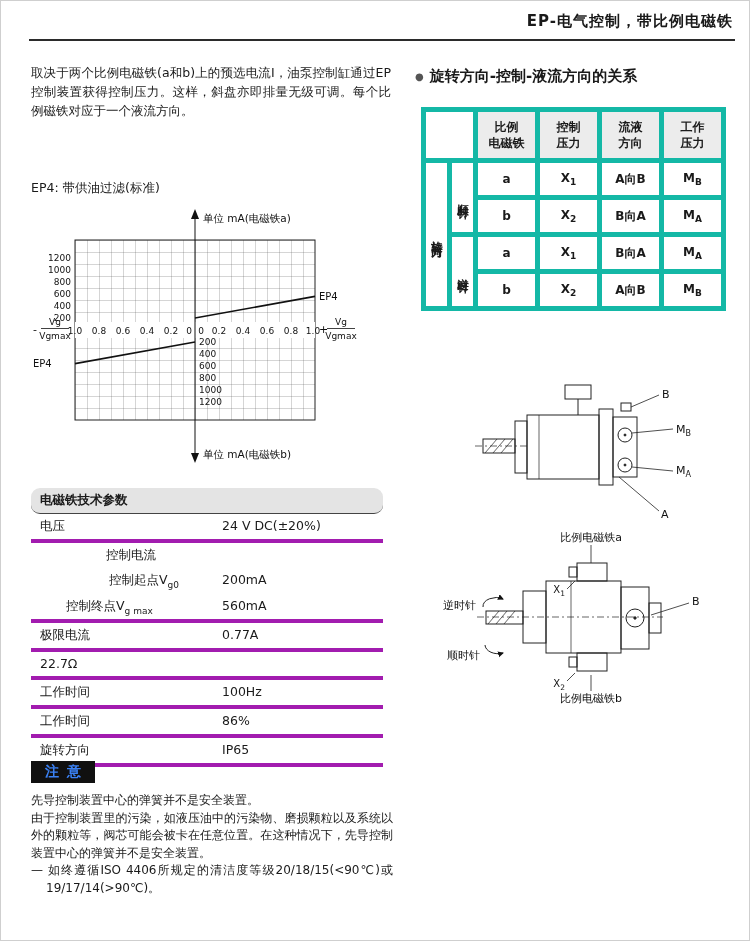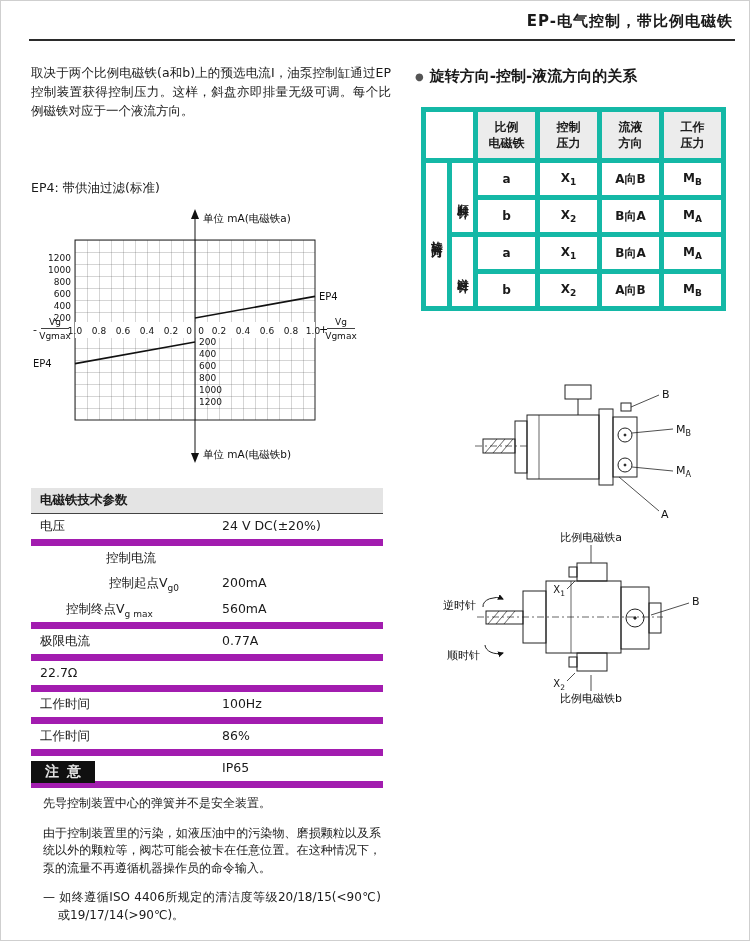--- a/index.html
+++ b/index.html
@@ -5,31 +5,31 @@
   html,body{margin:0;padding:0;background:#ffffff;}
   .page{position:relative;width:748px;height:939px;border:1px solid #cfcfcf;background:#fff;
         font-family:"DejaVu Sans",sans-serif;color:#1a1a1a;overflow:hidden;}
   .hdr-title{position:absolute;top:11px;right:16px;font-size:15px;font-weight:bold;letter-spacing:1px;}
   .hdr-rule{position:absolute;top:38px;left:28px;right:14px;height:2px;background:#2b2b2b;}
   .intro{position:absolute;top:62px;left:30px;width:360px;font-size:12.5px;line-height:19px;text-align:justify;}
   .ep4note{position:absolute;top:141px;left:30px;font-size:12.5px;margin-top:38px;}
   .chart{position:absolute;top:203px;left:26px;}
   svg text{font-family:"DejaVu Sans",sans-serif;fill:#111;}
   .params{position:absolute;top:487px;left:30px;width:352px;font-size:12.5px;}
-  .ptitle{background:#e4e4e4;font-weight:bold;padding:4px 9px;border-bottom:1px solid #444;}
-  .prow{display:flex;align-items:baseline;padding:4px 0 4px 9px;border-bottom:7px solid #a21caf;min-height:16px;}
+  .ptitle{background:#e4e4e4;font-weight:bold;padding:4px 9px;border-bottom:1px solid #444;border-radius:9px;}
+  .prow{display:flex;align-items:baseline;padding:4px 0 4px 9px;border-bottom:4px solid #a21caf;min-height:16px;}
   .prow.noline{border-bottom:none;text-align:center;}
   .plabel{width:182px;flex:none;}
   .prow.indent .plabel{padding-left:26px;width:156px;}
   .params sub,.rel sub{font-size:9px;}
   .notice{position:absolute;top:760px;left:30px;width:362px;}
-  .notice-title{display:inline-block;background:#101010;color:#e5e5e5;font-size:14px;font-weight:bold;
+  .notice-title{display:inline-block;background:#101010;color:#3b82f6;font-size:14px;font-weight:bold;
                 padding:2px 6px 2px 14px;letter-spacing:8px;}
   .notice-body{margin-top:9px;font-size:12px;line-height:17.5px;text-align:justify;}
-  .notice-body p{margin:12px;}
+  .notice-body p{margin:0;}
   .hang{padding-left:15px;text-indent:-15px;}
   .sec-title{position:absolute;top:66px;left:414px;font-size:15px;font-weight:bold;display:flex;align-items:center;gap:6px;}
   .sec-title .bullet{font-size:10px;color:#555;}
   .rel{position:absolute;top:106px;left:420px;border-collapse:collapse;font-size:12px;}
   .rel td,.rel th{border:5px solid #14b8a6;text-align:center;vertical-align:middle;font-weight:bold;padding:0;}
   .rel th{background:#ececec;width:57px;height:46px;line-height:16px;}
   .rel td.blank{background:#fff;}
   .rel .vert{writing-mode:vertical-rl;text-orientation:upright;letter-spacing:2px;width:18px;font-size:11.5px;padding:0 3px;}
   .rel td.data{width:57px;height:32px;}
   .diag1{position:absolute;top:378px;left:468px;}
@@ -151,21 +151,21 @@
     <div class="prow">
       <span class="plabel">旋转方向</span>
         <span class="pval">IP65</span>
     </div>
   </div>
 
   <div class="notice">
     <div class="notice-title">注意</div>
     <div class="notice-body">
       <p>先导控制装置中心的弹簧并不是安全装置。</p>
-      <p>由于控制装置里的污染，如液压油中的污染物、磨损颗粒以及系统以外的颗粒等，阀芯可能会被卡在任意位置。在这种情况下，泵的流量不再遵循机器操作员的命令输入。</p>
+      <p>由于控制装置里的污染，如液压油中的污染物、磨损颗粒以及系统以外的颗粒等，阀芯可能会被卡在任意位置。在这种情况下，先导控制装置中心的弹簧并不是安全装置。</p>
       <p class="hang">— 如终遵循ISO 4406所规定的清洁度等级20/18/15(&lt;90℃)或19/17/14(&gt;90℃)。</p>
     </div>
   </div>
 
   <div class="sec-title">
     <span class="bullet">●</span>
     <span>旋转方向-控制-液流方向的关系</span>
   </div>
 
   <table class="rel">

